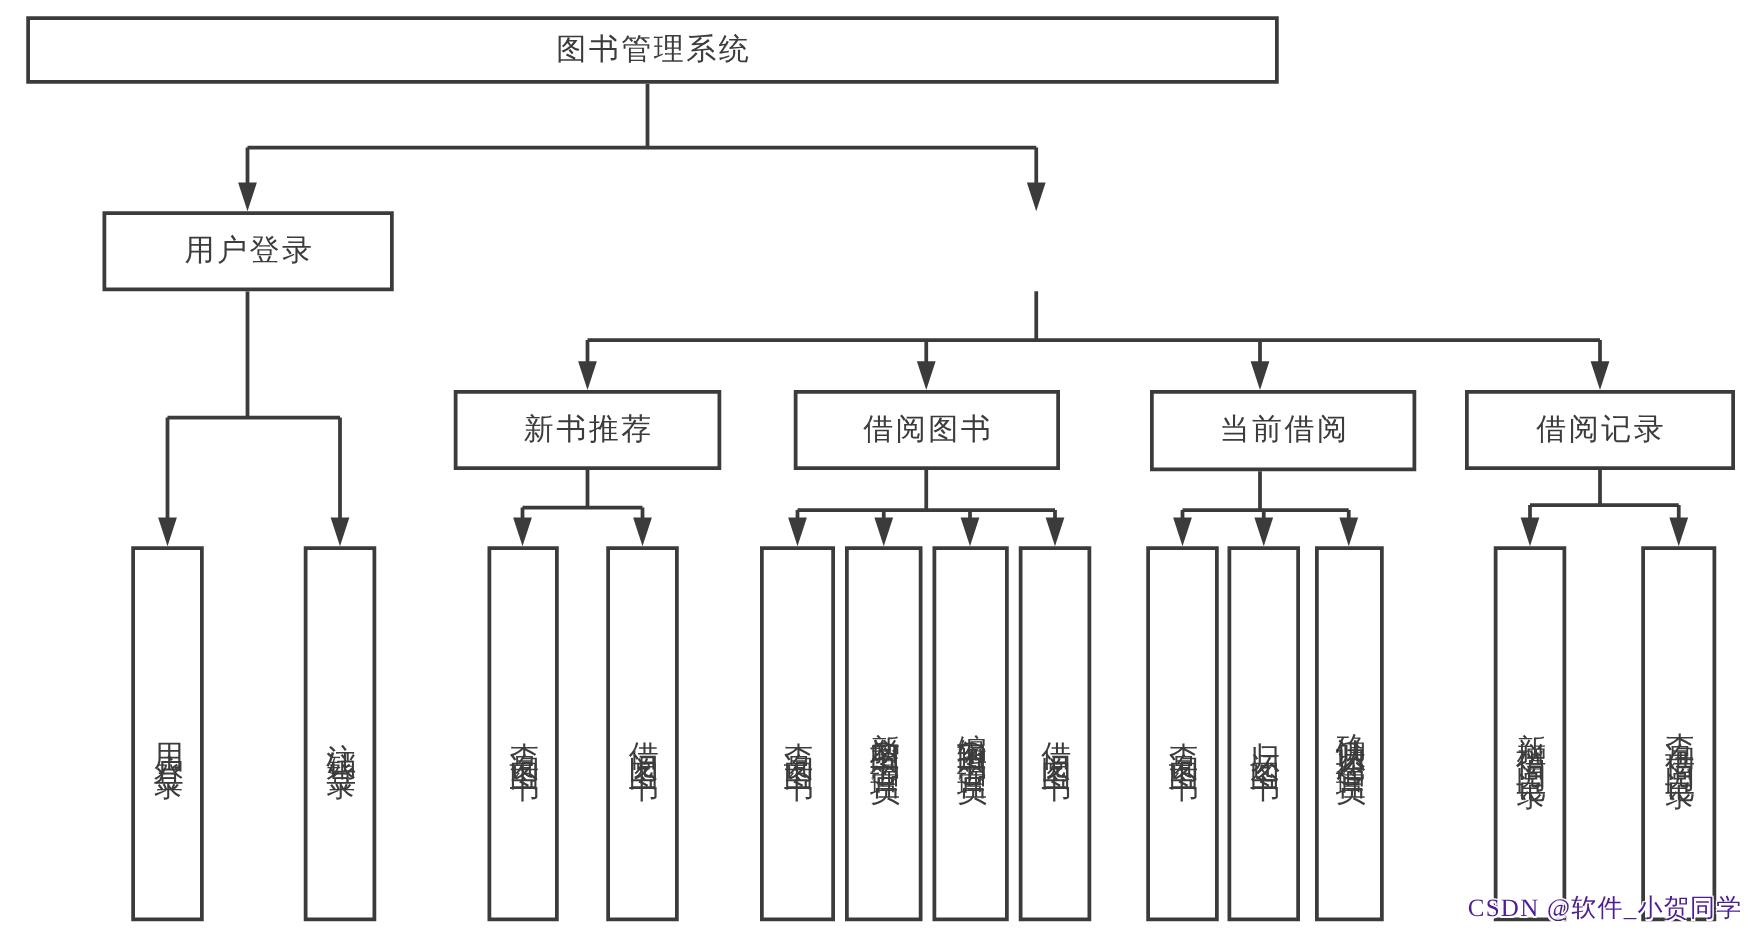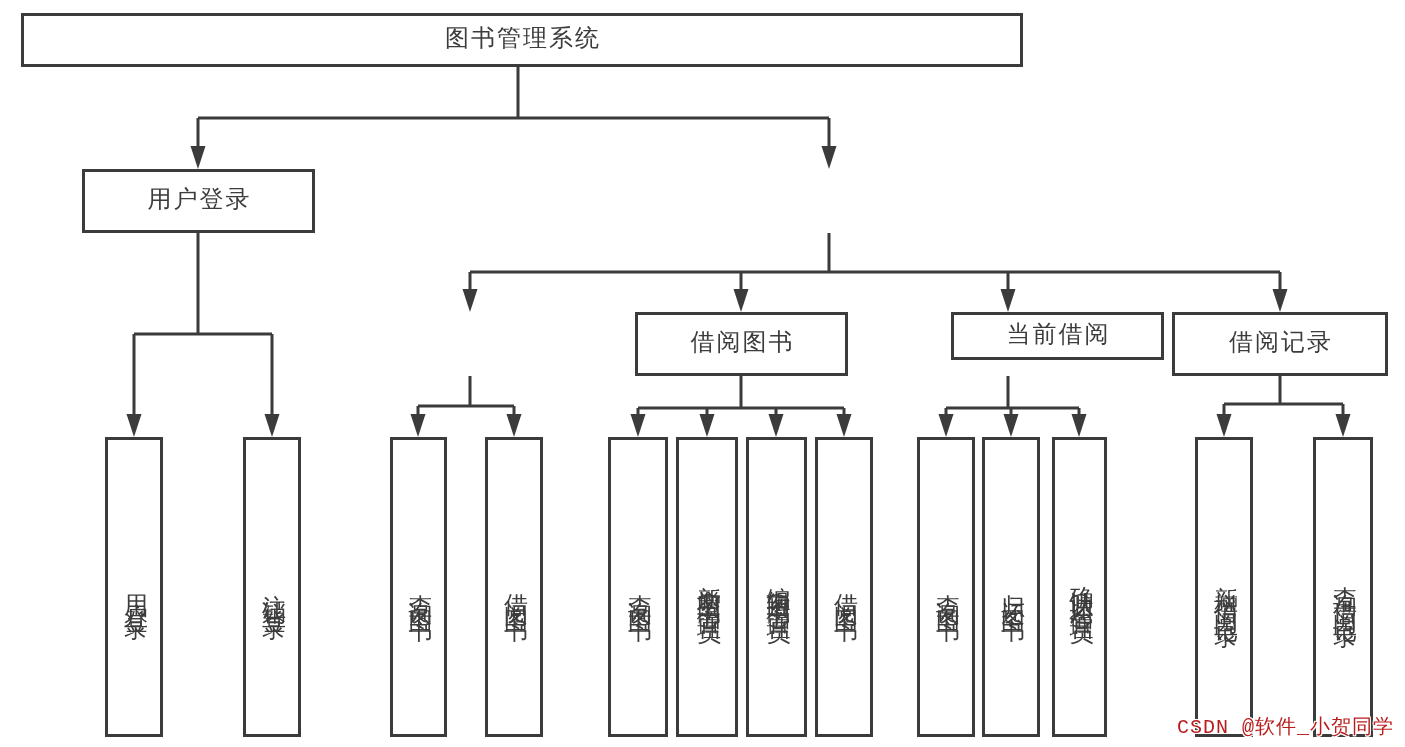--- a/index.html
+++ b/index.html
@@ -1,37 +1,37 @@
 <!DOCTYPE html>
 <html><head>
 <meta charset="utf-8">
 <style>
   html,body{margin:0;padding:0;background:#ffffff;}
   .stage{
     position:relative;width:1405px;height:747px;background:#ffffff;overflow:hidden;
-    font-family:Liberation Mono, monospace;color:#3c3c3c;
+    font-family:Liberation Serif, serif;color:#3c3c3c;
   }
   .box{
     position:absolute;box-sizing:border-box;background:#ffffff;
     border:3px solid #3b3b3b;display:flex;align-items:center;justify-content:center;
   }
   .box.h span{
     font-size:24px;letter-spacing:2px;text-indent:2px;white-space:nowrap;line-height:1.2;
   }
   .box.v span{
     font-size:24px;writing-mode:vertical-rl;text-orientation:mixed;
     letter-spacing:8px;margin-bottom:-8px;line-height:1;white-space:nowrap;
   }
   .box.v.long span{letter-spacing:5px;margin-bottom:-5px;}
   svg.lines{position:absolute;left:0;top:0;}
   svg.lines path.stem{stroke:#3b3b3b;stroke-width:3;fill:none;}
   svg.lines path.arrow{fill:#3b3b3b;stroke:none;}
   .wm{
     position:absolute;top:713px;right:11px;font-size:20px;letter-spacing:1px;
-    color:#b91c1c;white-space:nowrap;
+    color:#4c1d95;white-space:nowrap;
     text-shadow:-1px -1px 0 #fff,1px -1px 0 #fff,-1px 1px 0 #fff,1px 1px 0 #fff,0 1px 0 #fff,0 -1px 0 #fff;
   }
 </style>
 </head>
 <body>
 
 <div class="stage">
 
   <svg class="lines" width="1405" height="747" viewBox="0 0 1405 747">
 
@@ -84,24 +84,27 @@
   </svg>
 
   <div class="box h" style="left:21px;top:13px;width:1002px;height:54px">
     <span>图书管理系统</span>
   </div>
 
   <div class="box h" style="left:82px;top:169px;width:233px;height:64px">
     <span>用户登录</span>
   </div>
 
+  <div class="box h" style="left:363px;top:312px;width:214px;height:64px">
+    <span>新书推荐</span>
+  </div>
   <div class="box h" style="left:635px;top:312px;width:213px;height:64px">
     <span>借阅图书</span>
   </div>
-  <div class="box h" style="left:951px;top:312px;width:213px;height:48px">
+  <div class="box h" style="left:920px;top:312px;width:213px;height:65px">
     <span>当前借阅</span>
   </div>
   <div class="box h" style="left:1172px;top:312px;width:216px;height:64px">
     <span>借阅记录</span>
   </div>
 
   <div class="box v" style="left:105px;top:437px;width:58px;height:300px">
     <span>用户登录</span>
   </div>
   <div class="box v" style="left:243px;top:437px;width:58px;height:300px">

